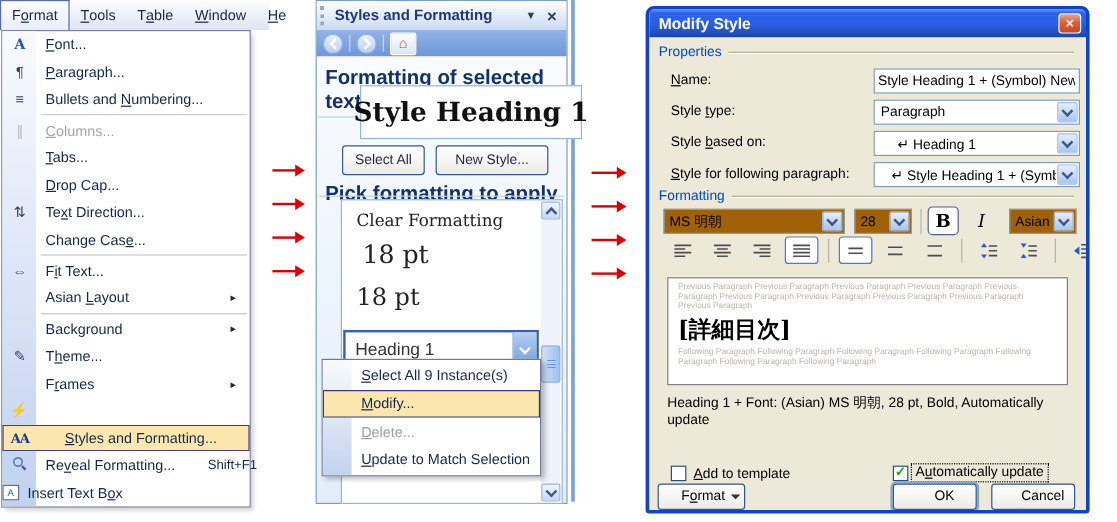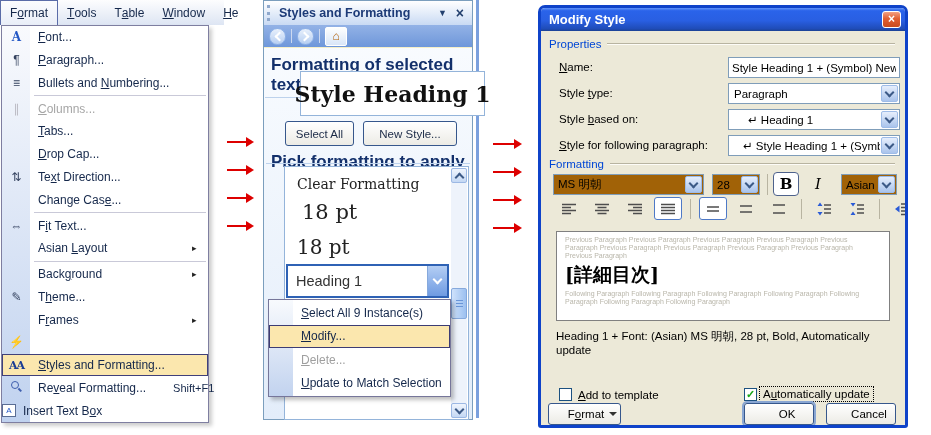--- a/index.html
+++ b/index.html
@@ -18,21 +18,21 @@
   .menu-panel{position:absolute;left:1px;top:25px;width:206px;height:396px;background:#fff;
     border:1px solid #7e7ea0;box-shadow:3px 3px 4px rgba(0,0,0,.2);}
   .menu-strip{position:absolute;left:0;top:0;bottom:0;width:28px;
     background:linear-gradient(180deg,#f9fafd,#c0d2ef);}
   .menu-items{position:absolute;inset:0;display:flex;flex-direction:column;}
   .mi{flex:1;display:flex;align-items:center;font-size:12px;position:relative;padding-right:4px;}
   .mi-icon{width:29px;text-align:center;font-size:12px;color:#33415e;flex:none;}
   .mi-label{flex:1;padding-left:7px;white-space:nowrap;}
   .mi-short{font-size:11px;padding-right:6px;margin-left:27px;}
   .mi-sub{width:12px;font-size:9px;color:#222;}
-  .mi.hl{background:#fbe7ae;box-shadow:inset 0 0 0 1px #40407a;}
+  .mi.hl{background:#fbe7ae;box-shadow:inset 0 0 0 1px #40407a;gap:16px;}
   .mi.disabled .mi-label{color:#a6a6a6;}
   .mi.disabled .mi-icon{color:#b9b9c2;}
   .msep{height:1px;background:#c9c9d8;margin:1px 2px 1px 32px;flex:none;}
   .i-font{color:#2458c5;font-family:"DejaVu Serif",serif;font-weight:bold;}
   .i-styles{color:#1a3d94;font-family:"DejaVu Serif",serif;font-weight:bold;letter-spacing:-1px;font-size:11px;}
   .i-auto{color:#c09000;}
   .mag{position:relative;width:11px;height:11px;display:inline-block;}
   .mag::before{content:"";position:absolute;left:0;top:0;width:6px;height:6px;border:1.5px solid #3f5fae;border-radius:50%;}
   .mag::after{content:"";position:absolute;left:7px;top:8px;width:4px;height:1.5px;background:#3f5fae;transform:rotate(45deg);}
   .boxa{display:inline-block;width:12px;height:11px;border:1px solid #5a6d94;font-size:8px;line-height:11px;color:#2458c5;background:#fff;}
@@ -70,21 +70,21 @@
   .fmt-preview{position:absolute;left:36px;top:70px;width:183px;height:43px;background:#fff;
     border:1px solid #94b4da;display:flex;align-items:center;justify-content:center;
     font-family:"DejaVu Serif",serif;font-size:22px;font-weight:600;color:#111;white-space:nowrap;}
   .xp-btn{position:absolute;height:23px;background:linear-gradient(180deg,#ffffff,#ecebe5);
     border:1px solid #36578c;border-radius:3px;font-size:11.5px;color:#1b2a46;
     display:flex;align-items:center;justify-content:center;font-family:"Liberation Sans",sans-serif;}
   .pick-list{position:absolute;left:20px;top:165px;width:183px;height:252px;background:#fff;
     border:1px solid #94b4da;}
   .pl-item{position:absolute;color:#222;white-space:nowrap;}
   .pl-serif{font-family:"DejaVu Serif",serif;}
-  .pl-selected{position:absolute;left:1px;top:97px;width:159px;height:30px;border:2px solid #2f62b5;
+  .pl-selected{position:absolute;left:1px;top:108px;width:159px;height:30px;border:2px solid #2f62b5;
     background:#fff;display:flex;align-items:center;}
   .pl-selected .lbl{flex:1;padding-left:8px;font-size:14.5px;color:#333;}
   .pl-combo{width:19px;align-self:stretch;background:linear-gradient(180deg,#b4cef4,#6f9be2);
     border-left:1px solid #86a9dc;display:flex;align-items:center;justify-content:center;}
   .scrollbar{position:absolute;right:1px;top:1px;bottom:1px;width:16px;background:#eef3fb;}
   .sb-btn{position:absolute;left:0;width:16px;height:15px;background:linear-gradient(180deg,#f0f5fd,#c4d8f4);
     border:1px solid #9cb8e4;border-radius:2px;box-sizing:border-box;display:flex;align-items:center;justify-content:center;}
   .sb-thumb{position:absolute;left:0;width:16px;top:120px;height:31px;box-sizing:border-box;
     background:linear-gradient(90deg,#cfe2fb,#9cc0f0);border:1px solid #86a9dc;border-radius:2px;}
   .sb-thumb::after{content:"";position:absolute;left:4px;top:11px;width:7px;height:9px;

